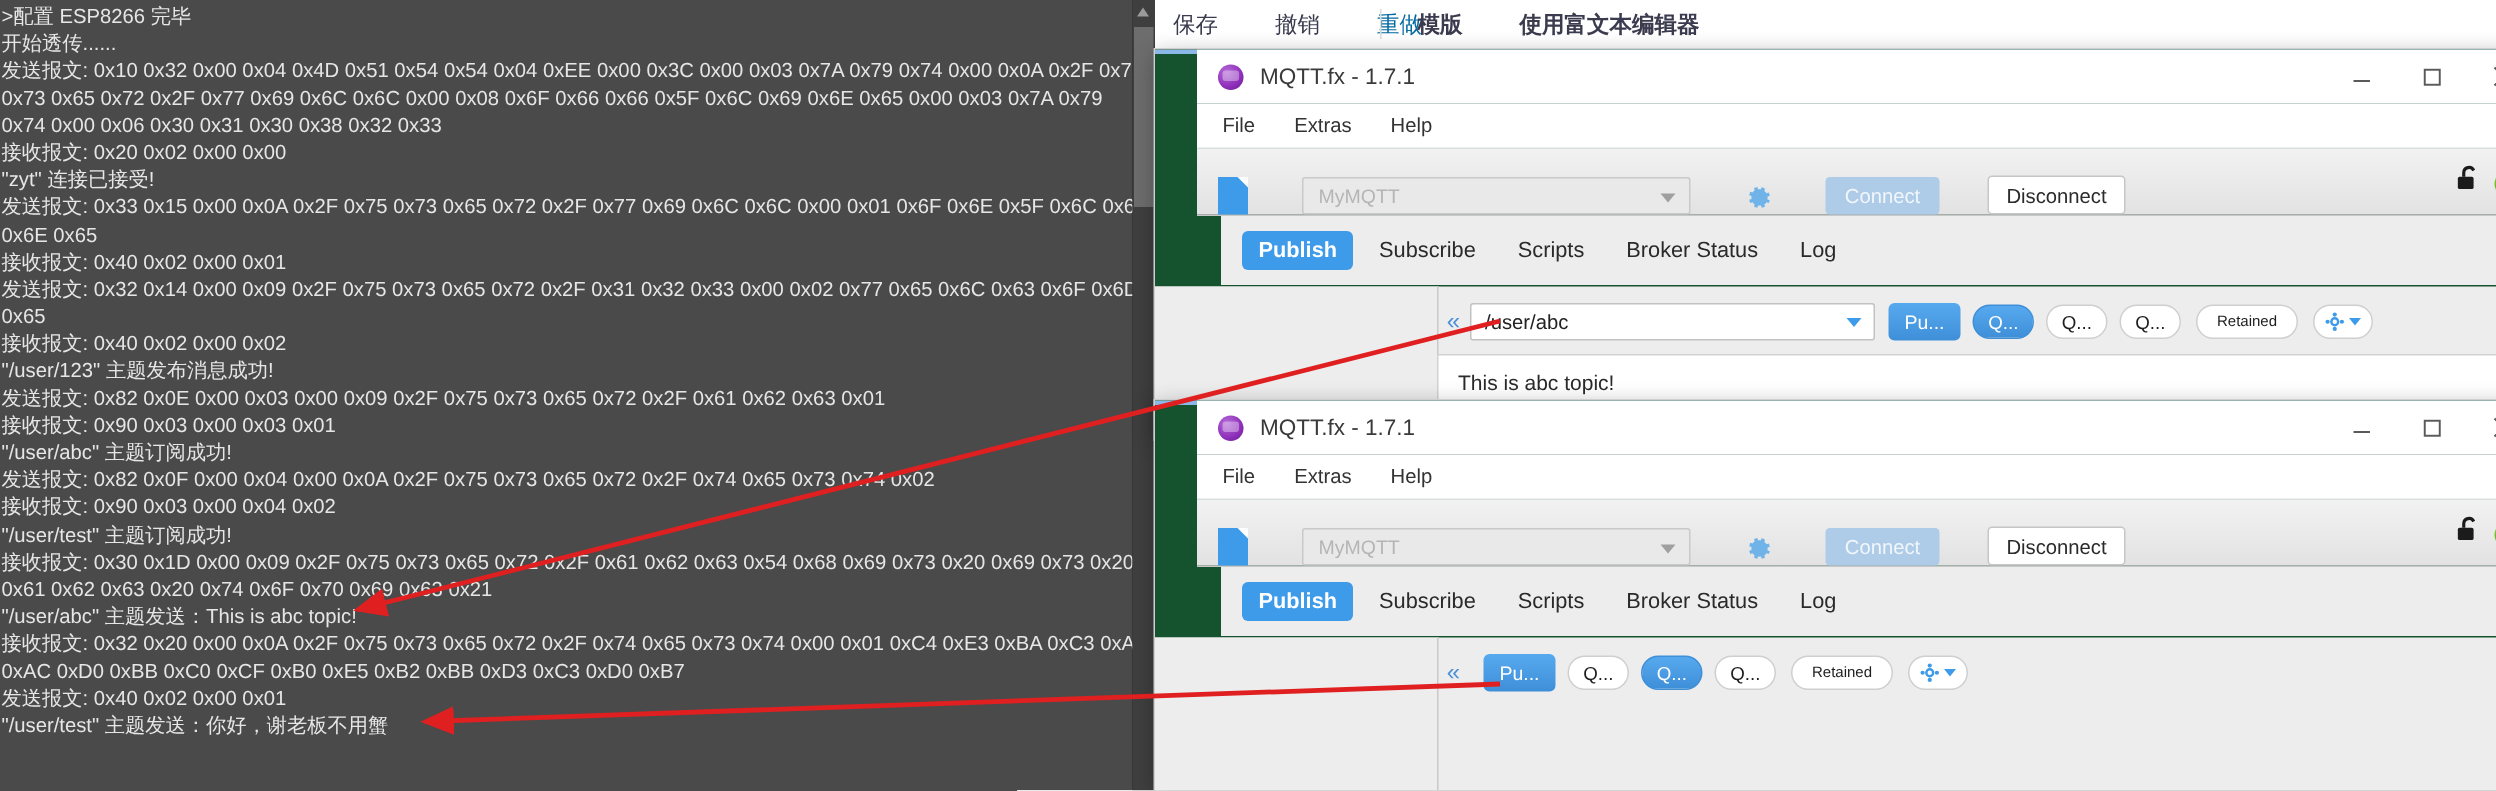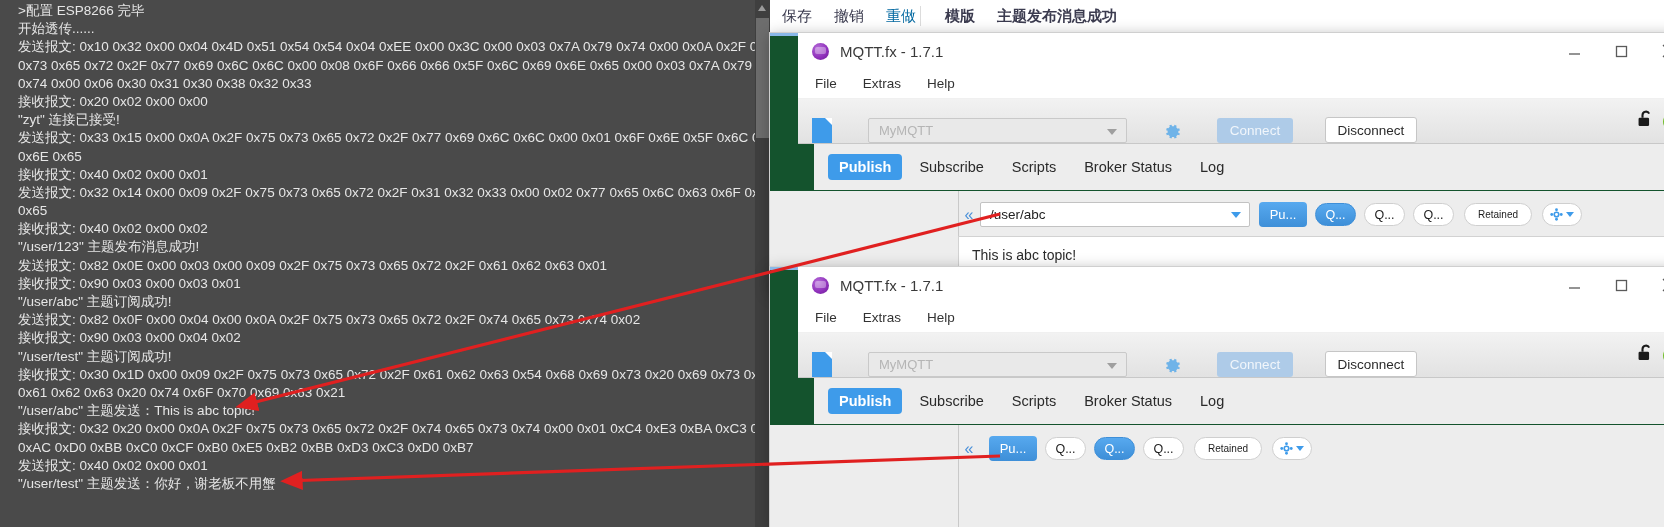--- a/index.html
+++ b/index.html
@@ -26,21 +26,21 @@
     background: #ffffff;
     border-bottom: 1px solid #e3e3e3;
     box-sizing: border-box;
   }
   .editor-bar .grp {
     position: absolute;
     top: 0;
     height: 33px;
     display: flex;
     align-items: center;
-    gap: 22px;
+    gap: 38px;
     font-size: 15px;
     color: #3b3b4f;
   }
   .editor-bar .grp.left { left: 12px; }
   .editor-bar .grp.mid  { left: 175px; font-weight: bold; }
   .editor-bar .grp.right{ right: 14px; }
   .editor-bar .item { white-space: nowrap; cursor: default; }
   .editor-bar .item.disabled { color: #0369a1; }
   .editor-bar .divider {
     position: absolute;
@@ -65,21 +65,21 @@
     position: absolute;
     left: 0;
     top: 2px;
     width: 770px;
     font-size: 13.5px;
     line-height: 18.2px;
     color: #e6e6e6;
     white-space: pre;
   }
   .term-lines .ln {
-    padding-left: 18px;
+    padding-left: 1px;
     height: 18.2px;
     overflow: hidden;
   }
   .term-scroll {
     position: absolute;
     right: 0;
     top: 0;
     width: 15px;
     height: 527px;
     background: #3f3f3f;
@@ -450,21 +450,21 @@
 
   <div class="editor-bar">
     <div class="grp left">
       <span class="item">保存</span>
       <span class="item">撤销</span>
       <span class="item disabled">重做</span>
     </div>
     <div class="divider"></div>
     <div class="grp mid">
       <span class="item">模版</span>
-      <span class="item">主题发布消息成功</span>
+      <span class="item">使用富文本编辑器</span>
     </div>
   </div>
 
   <div class="terminal">
     <div class="term-lines"><div class="ln">&gt;配置 ESP8266 完毕</div><div class="ln">开始透传......</div><div class="ln">发送报文: 0x10 0x32 0x00 0x04 0x4D 0x51 0x54 0x54 0x04 0xEE 0x00 0x3C 0x00 0x03 0x7A 0x79 0x74 0x00 0x0A 0x2F 0x75</div><div class="ln">0x73 0x65 0x72 0x2F 0x77 0x69 0x6C 0x6C 0x00 0x08 0x6F 0x66 0x66 0x5F 0x6C 0x69 0x6E 0x65 0x00 0x03 0x7A 0x79</div><div class="ln">0x74 0x00 0x06 0x30 0x31 0x30 0x38 0x32 0x33</div><div class="ln">接收报文: 0x20 0x02 0x00 0x00</div><div class="ln">"zyt" 连接已接受!</div><div class="ln">发送报文: 0x33 0x15 0x00 0x0A 0x2F 0x75 0x73 0x65 0x72 0x2F 0x77 0x69 0x6C 0x6C 0x00 0x01 0x6F 0x6E 0x5F 0x6C 0x69</div><div class="ln">0x6E 0x65</div><div class="ln">接收报文: 0x40 0x02 0x00 0x01</div><div class="ln">发送报文: 0x32 0x14 0x00 0x09 0x2F 0x75 0x73 0x65 0x72 0x2F 0x31 0x32 0x33 0x00 0x02 0x77 0x65 0x6C 0x63 0x6F 0x6D</div><div class="ln">0x65</div><div class="ln">接收报文: 0x40 0x02 0x00 0x02</div><div class="ln">"/user/123" 主题发布消息成功!</div><div class="ln">发送报文: 0x82 0x0E 0x00 0x03 0x00 0x09 0x2F 0x75 0x73 0x65 0x72 0x2F 0x61 0x62 0x63 0x01</div><div class="ln">接收报文: 0x90 0x03 0x00 0x03 0x01</div><div class="ln">"/user/abc" 主题订阅成功!</div><div class="ln">发送报文: 0x82 0x0F 0x00 0x04 0x00 0x0A 0x2F 0x75 0x73 0x65 0x72 0x2F 0x74 0x65 0x73 0x74 0x02</div><div class="ln">接收报文: 0x90 0x03 0x00 0x04 0x02</div><div class="ln">"/user/test" 主题订阅成功!</div><div class="ln">接收报文: 0x30 0x1D 0x00 0x09 0x2F 0x75 0x73 0x65 0x72 0x2F 0x61 0x62 0x63 0x54 0x68 0x69 0x73 0x20 0x69 0x73 0x20</div><div class="ln">0x61 0x62 0x63 0x20 0x74 0x6F 0x70 0x69 0x63 0x21</div><div class="ln">"/user/abc" 主题发送：This is abc topic!</div><div class="ln">接收报文: 0x32 0x20 0x00 0x0A 0x2F 0x75 0x73 0x65 0x72 0x2F 0x74 0x65 0x73 0x74 0x00 0x01 0xC4 0xE3 0xBA 0xC3 0xA3</div><div class="ln">0xAC 0xD0 0xBB 0xC0 0xCF 0xB0 0xE5 0xB2 0xBB 0xD3 0xC3 0xD0 0xB7</div><div class="ln">发送报文: 0x40 0x02 0x00 0x01</div><div class="ln">"/user/test" 主题发送：你好，谢老板不用蟹</div></div>
     <div class="term-right-edge"></div>
     <div class="term-scroll">
       <div class="arrow-up"></div>
       <div class="thumb"></div>
     </div>

